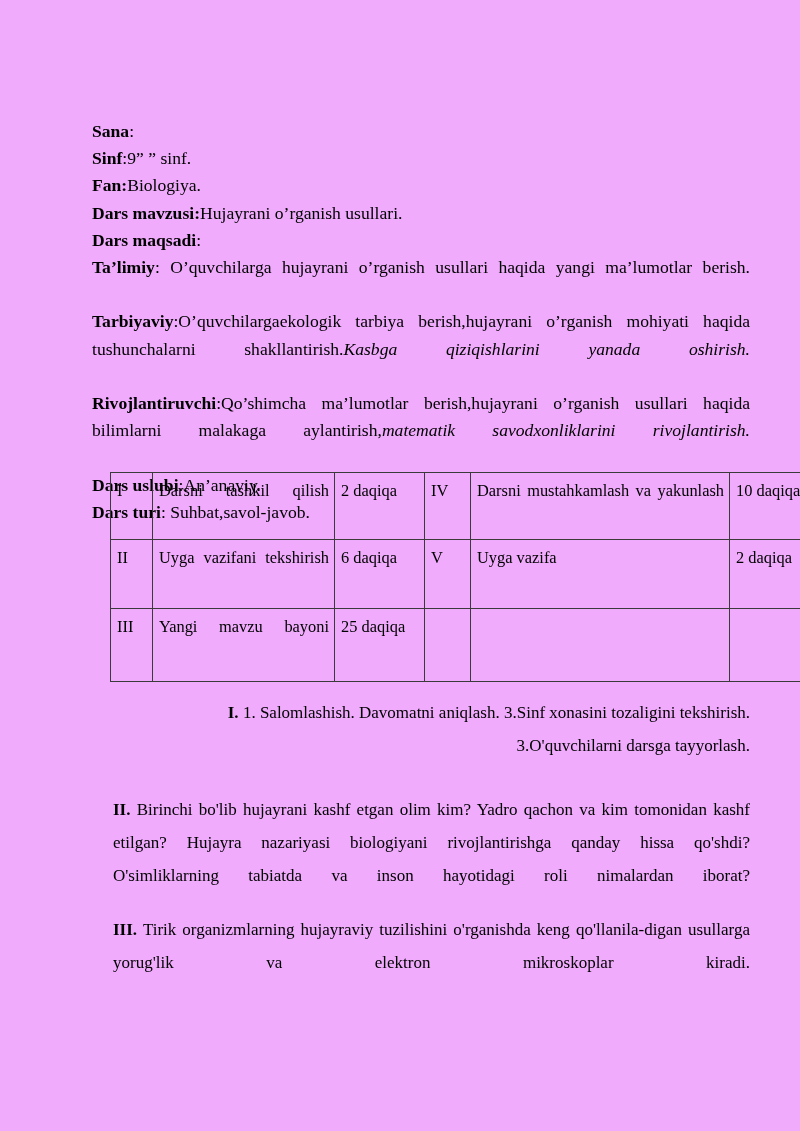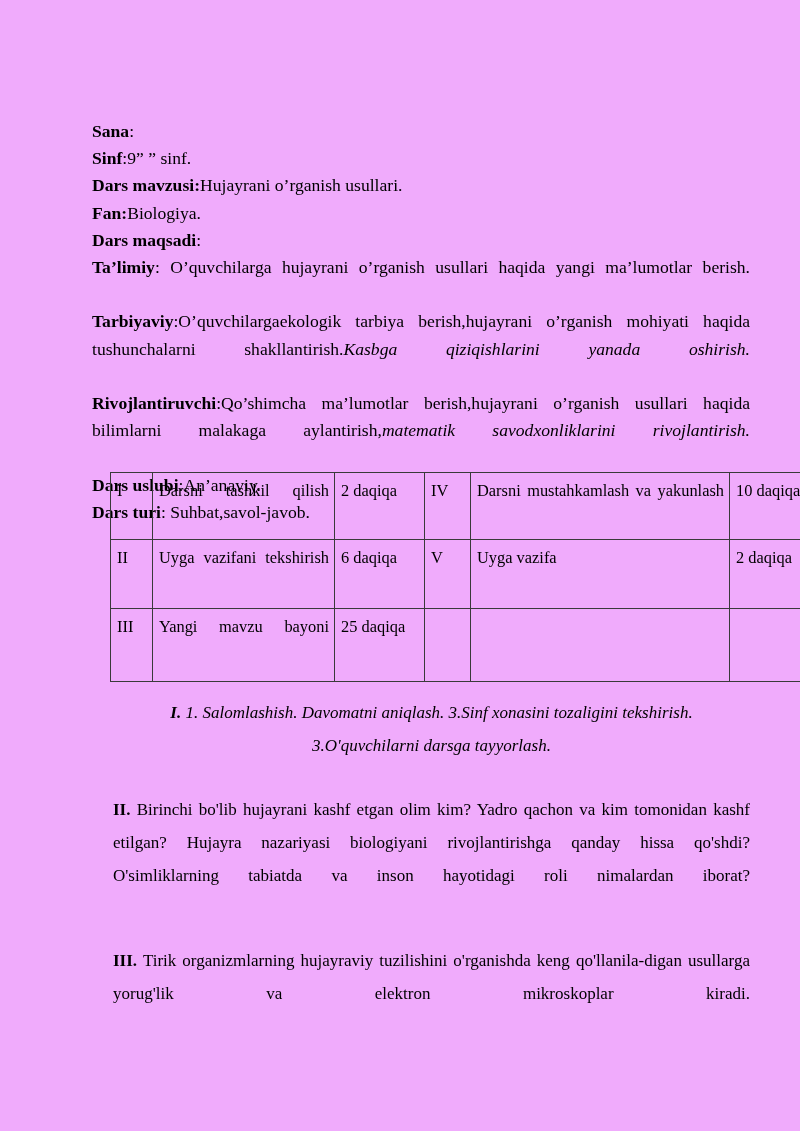--- a/index.html
+++ b/index.html
@@ -98,43 +98,42 @@
     text-align: justify;
     text-justify: inter-word;
     margin: 0;
   }
   .para::after {
     content: "";
     display: inline-block;
     width: 100%;
   }
   .para.nojust {
-    text-align: center;
-    font-style: italic;
+    text-align: right;
   }
   .para.nojust::after { content: none; }
 
   .para-i   { top: 696px; }
   .para-ii  { top: 793px; font-family: "Liberation Sans Narrow", "Liberation Serif", serif; }
-  .para-iii { top: 944px; }
+  .para-iii { top: 913px; }
 </style>
 </head>
 <body>
 
 <div class="page">
 
   <div class="meta-block">
 
     <p class="meta-line"><b>Sana</b><span>:</span></p>
 
     <p class="meta-line"><b>Sinf</b><span>:9” ” sinf.</span></p>
 
+    <p class="meta-line"><b>Fan:</b><span>Biologiya.</span></p>
+
     <p class="meta-line"><b>Dars mavzusi:</b><span>Hujayrani o’rganish usullari.</span></p>
-
-    <p class="meta-line"><b>Fan:</b><span>Biologiya.</span></p>
 
     <p class="meta-line"><b>Dars maqsadi</b><span>:</span></p>
 
     <p class="meta-line flow"><b>Ta’limiy</b><span>: O’quvchilarga hujayrani o’rganish usullari haqida yangi ma’lumotlar berish.</span></p>
 
     <p class="meta-line flow"><b>Tarbiyaviy</b><span>:O’quvchilargaekologik tarbiya berish,hujayrani o’rganish mohiyati haqida tushunchalarni shakllantirish.</span><i>Kasbga qiziqishlarini yanada oshirish.</i></p>
 
     <p class="meta-line flow"><b>Rivojlantiruvchi</b><span>:Qo’shimcha ma’lumotlar berish,hujayrani o’rganish usullari haqida bilimlarni malakaga aylantirish,</span><i>matematik savodxonliklarini rivojlantirish.</i></p>
 
     <p class="meta-line"><b>Dars uslubi</b><span>:An’anaviy.</span></p>

